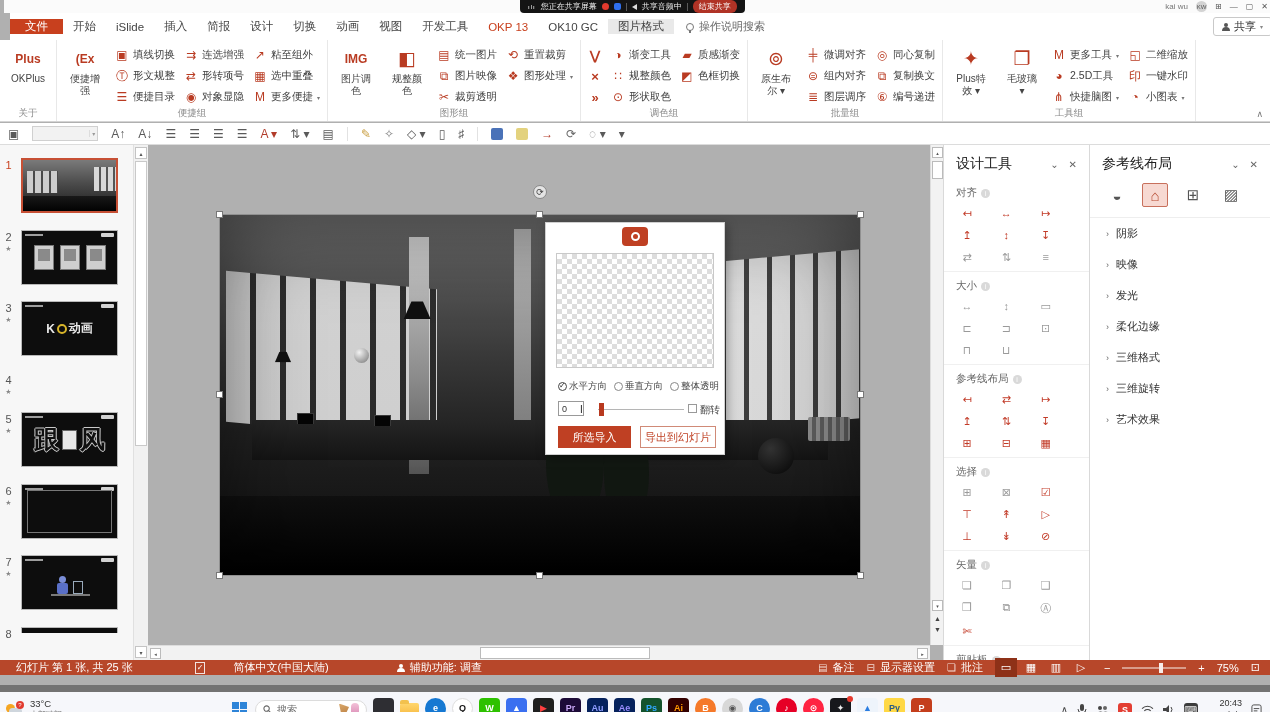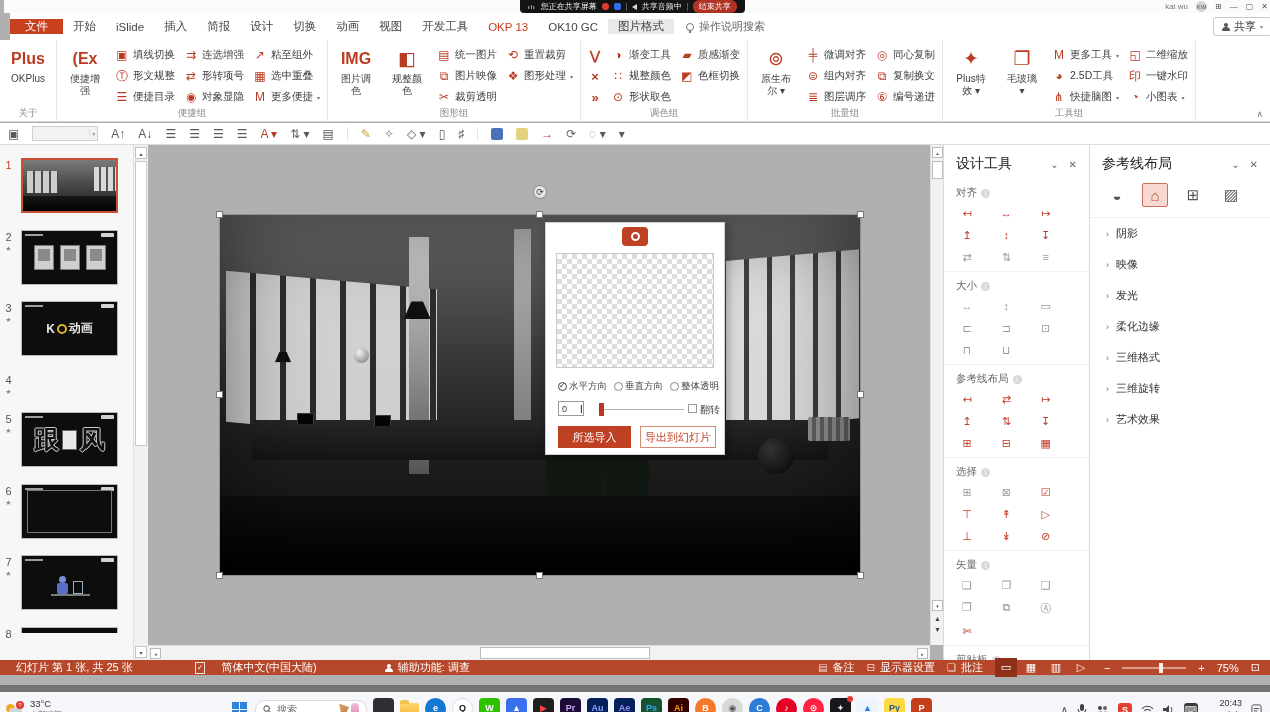--- a/index.html
+++ b/index.html
@@ -36,21 +36,21 @@
   .person:after{content:"";position:absolute;bottom:0;left:0;width:8px;height:4px;border-radius:4px 4px 0 0;background:currentColor}
   .tinycaret{font-size:6px;color:#888}
 
   
   .ribbon{position:absolute;top:40px;left:0;width:100%;height:82px;background:#fff;border-bottom:1px solid #d4d4d4;display:flex}
   .rgroup{position:relative;display:flex;flex-direction:column;border-right:1px solid #e8e8e8;padding:3px 5px 13px}
   .rbody{display:flex;gap:5px;align-items:flex-start;flex:1}
   .glabel{position:absolute;bottom:1px;left:0;right:0;text-align:center;font-size:9.5px;color:#8a8a8a}
   .bigbtn{width:46px;display:flex;flex-direction:column;align-items:center;gap:2px;padding-top:3px}
   .bigicon{height:25px;font-size:19px;color:#b93b22;display:flex;align-items:center;justify-content:center}
-  .bigicon.txt{font-weight:bold;font-size:16px}
+  .bigicon.txt{font-weight:bold;font-size:12px}
   .biglabel{font-size:10px;color:#444;text-align:center;line-height:1.2;width:36px}
   .rcol{display:flex;flex-direction:column;gap:1px;padding-top:2px}
   .sbtn{display:flex;align-items:center;gap:4px;height:20px;padding:0 2px}
   .sicon{width:14px;text-align:center;font-size:12px;color:#b93b22}
   .slabel{font-size:10.5px;color:#3f3f3f;white-space:nowrap}
   .scaret{font-size:6px;color:#777}
   .icononly .sicon{font-size:13px;font-weight:bold}
   .ribbon-collapse{position:absolute;right:7px;bottom:2px;font-size:9px;color:#777}
 
   
@@ -193,21 +193,21 @@
   .fp-tab{width:26px;height:24px;display:flex;align-items:center;justify-content:center;font-size:15px;color:#555}
   .fp-tab.active{background:#f7d9d2;border:1px solid #c8705c;border-radius:2px;color:#b5482e}
   .fprow{display:flex;align-items:center;gap:7px;padding:8px 16px;font-size:11px;color:#333}
   .fp-chev{font-size:9px;color:#666}
 
   
   .statusbar{position:absolute;left:0;top:660px;width:100%;height:15px;background:#b7472a;color:#fff;
     display:flex;align-items:center;font-size:11px}
   .sb-left{display:flex;align-items:center;padding-left:16px}
   .sb-item{display:flex;align-items:center;gap:5px;white-space:nowrap}
-  .sb-spell{margin-left:62px}.sb-lang{margin-left:16px}.sb-access{margin-left:68px}
+  .sb-spell{margin-left:62px}.sb-lang{margin-left:28px}.sb-access{margin-left:68px}
   .boxedck{border:1px solid rgba(255,255,255,.85);font-size:8px;padding:0 1px;line-height:10px}
   .sb-right{margin-left:auto;display:flex;align-items:center;gap:12px;padding-right:10px}
   .sb-gl{font-size:10px;color:#f3d9d2}
   .sb-view{width:22px;height:19px;display:flex;align-items:center;justify-content:center;font-size:11px;color:#fff}
   .sb-view.active{background:#8e3118}
   .sb-zoomtrack{width:64px;height:2px;background:#d89c8b;position:relative}
   .sb-zoomthumb{position:absolute;left:58%;top:-4px;width:4px;height:10px;background:#f7ece9}
 
   
   .taskbar{position:absolute;left:0;top:685px;width:100%;height:42px;background:#f6f7fb;border-top:7px solid #737373;

